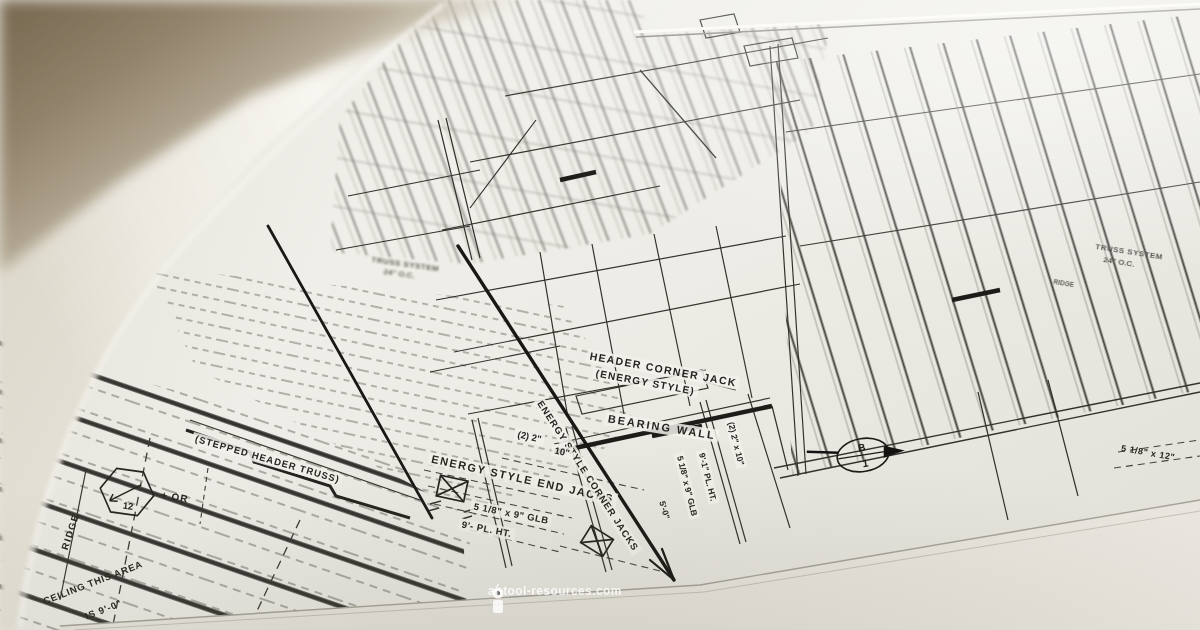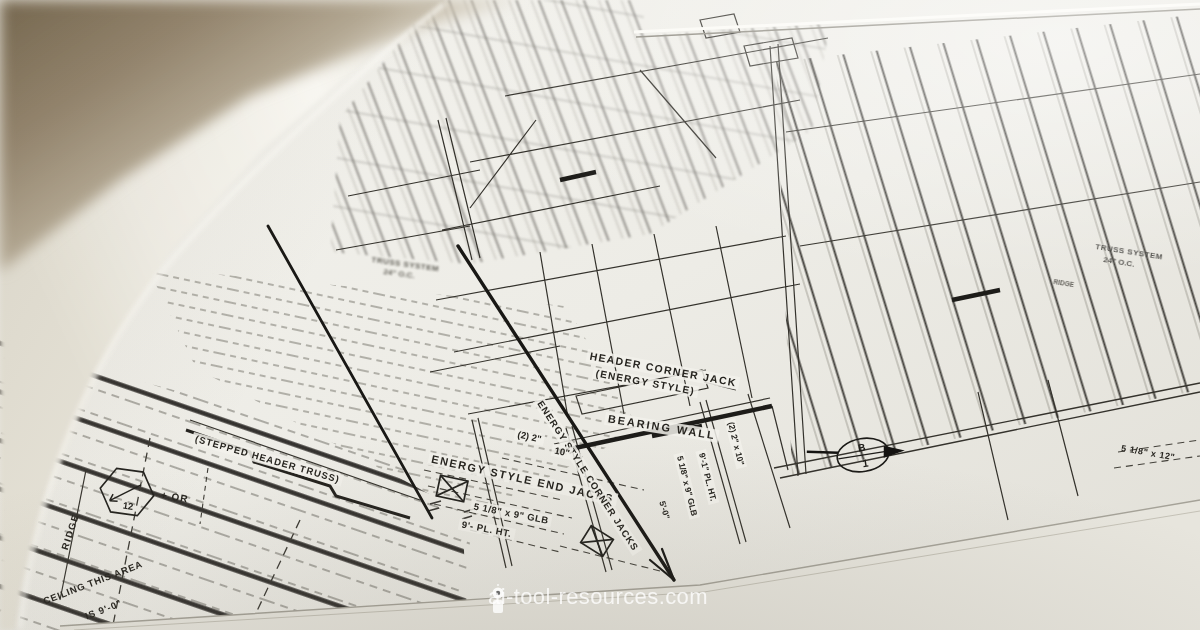--- a/index.html
+++ b/index.html
@@ -11,21 +11,21 @@
       color:#26241f;white-space:nowrap;transform-origin:left top;line-height:1;}
   .bg{background:rgba(242,241,235,0.85);padding:1px 3px;}
   .blur1{filter:blur(0.8px);opacity:.85;}
   .blur2{filter:blur(0.5px);opacity:.9;}
   .light{position:absolute;left:0;top:0;width:1200px;height:630px;pointer-events:none;
     background:
       radial-gradient(90% 70% at 88% 6%, rgba(255,255,255,.50), rgba(255,255,255,0) 55%),
       linear-gradient(118deg, rgba(121,106,82,.14), rgba(0,0,0,0) 30%),
       radial-gradient(130% 85% at 45% 118%, rgba(99,92,76,.20), rgba(0,0,0,0) 58%);}
   .wm{position:absolute;left:488px;top:584px;display:flex;align-items:center;gap:12px;}
-  .wm-text{font-size:22px;font-weight:400;color:rgba(255,255,255,0.78);
+  .wm-text{font-size:12px;font-weight:700;color:rgba(255,255,255,0.78);
            letter-spacing:.4px;filter:blur(.3px);}
 </style>
 </head>
 <body>
 
 <div class="scene">
 
 <svg width="1200" height="630" viewBox="0 0 1200 630">
   <defs>
     <linearGradient id="gradPaper" x1="0" y1="0" x2="1" y2="1">

